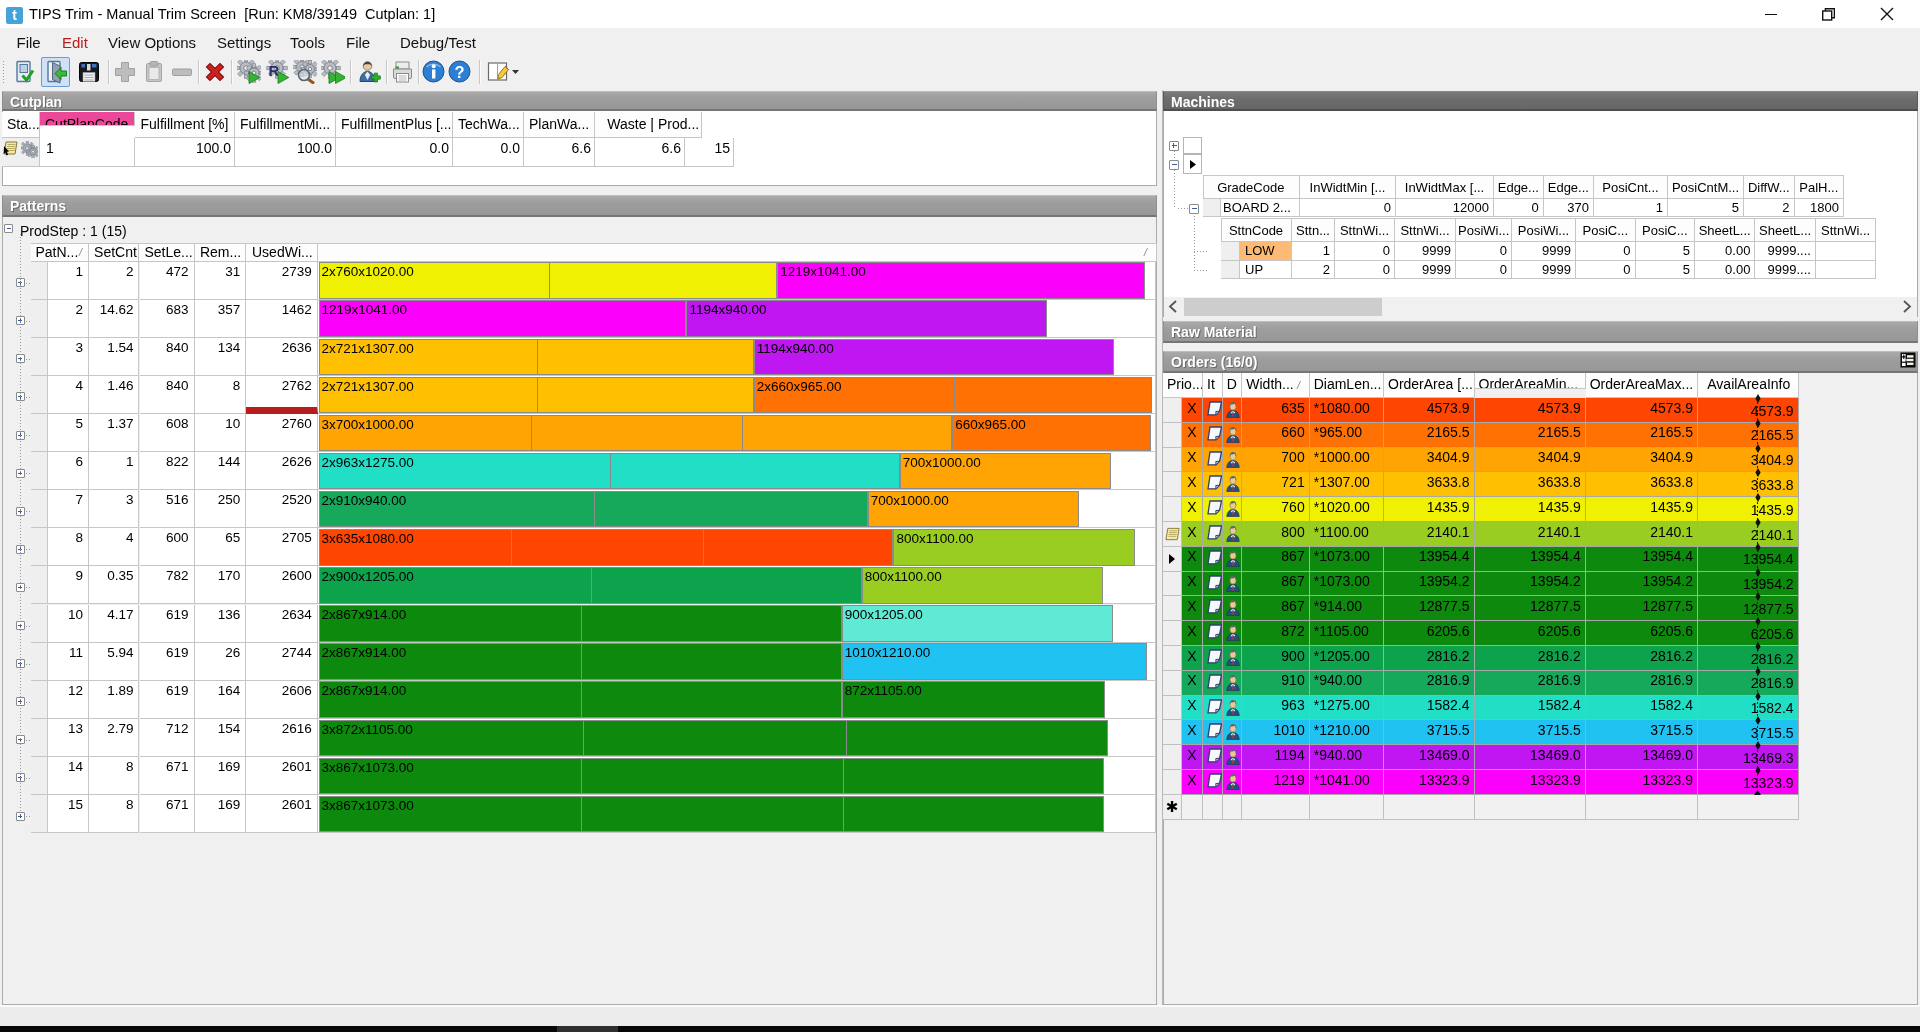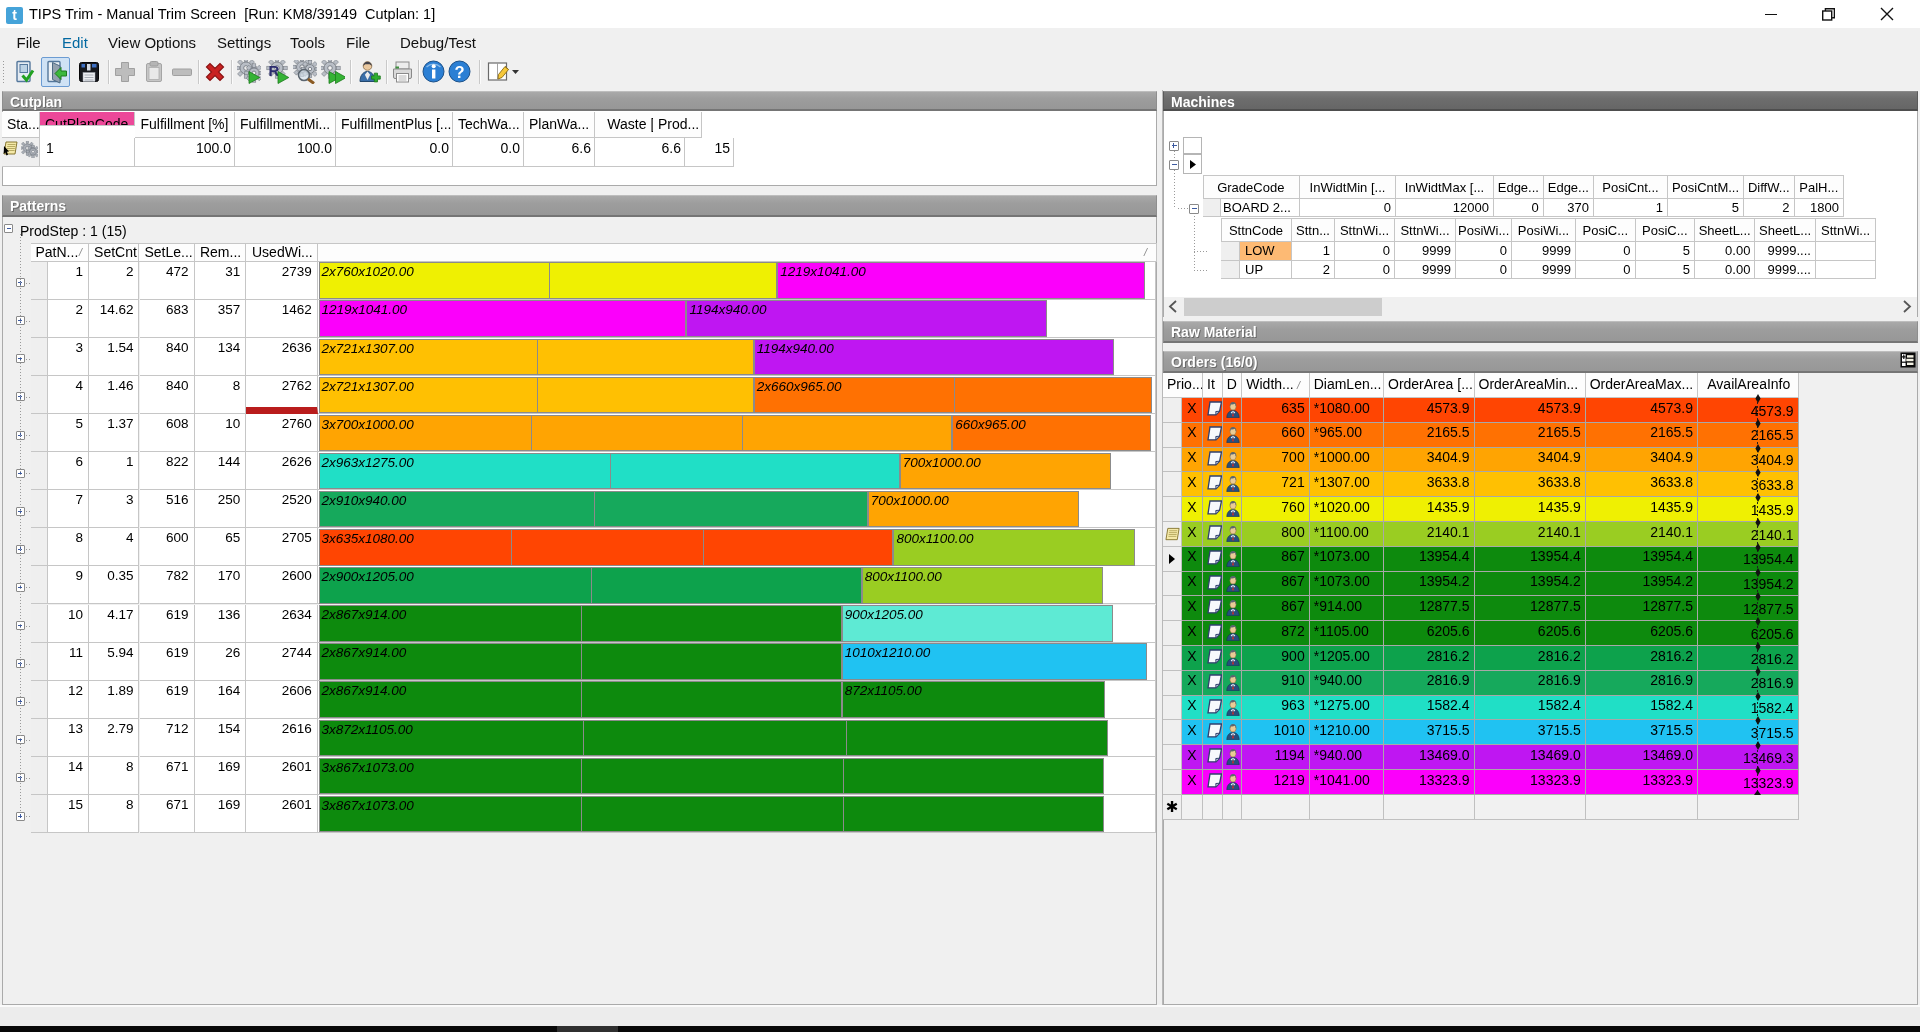--- a/index.html
+++ b/index.html
@@ -2,21 +2,21 @@
 <html><head><meta charset="utf-8"><style>
 *{margin:0;padding:0;box-sizing:border-box;}
 html,body{width:1920px;height:1032px;overflow:hidden;}
 body{font-family:"Liberation Sans",sans-serif;background:#f0f0f0;position:relative;}
 .abs{position:absolute;}
 .hdrbar{position:absolute;background:linear-gradient(180deg,#a9a9a9 0%,#9d9d9d 40%,#979797 100%);border:1px solid #8e8e8e;border-top-color:#bdbdbd;border-bottom:2px solid #757575;color:#fff;font-weight:bold;font-size:14px;text-shadow:1px 1px 0 #6b6b6b;}
 .hdrbar span{position:absolute;left:7px;top:2px;}
 .hdrbar.dark{background:linear-gradient(180deg,#7b7b7b 0%,#6d6d6d 40%,#666 100%);border-color:#5a5a5a;border-top-color:#8a8a8a;border-bottom-color:#4e4e4e;}
 .cell{position:absolute;overflow:hidden;white-space:nowrap;}
 .rt{text-align:right;}
-.bar{position:absolute;border:1px solid #8b8b8b;font-style:italic;}
+.bar{position:absolute;border:1px solid #8b8b8b;}
 .seg{position:absolute;top:0;bottom:0;border-right:1px solid #8b8b8b;}
 .blabel{position:absolute;left:2px;top:1px;font-size:13.5px;color:#000;white-space:nowrap;}
 .tbox{position:absolute;width:9px;height:9px;background:#fff;border:1px solid #8a8a8a;border-radius:1px;}
 .tbox:before{content:"";position:absolute;left:1.5px;right:1.5px;top:3px;height:1px;background:#3c5aa0;}
 .tbox.plus:after{content:"";position:absolute;top:1.5px;bottom:1.5px;left:3px;width:1px;background:#3c5aa0;}
 .dotv{position:absolute;width:1px;background-image:linear-gradient(180deg,#9a9a9a 50%,transparent 50%);background-size:1px 3px;}
 .doth{position:absolute;height:1px;background-image:linear-gradient(90deg,#9a9a9a 50%,transparent 50%);background-size:3px 1px;}
 </style></head><body>
 
 <div class="abs" style="left:0;top:0;width:1920px;height:28px;background:#fff;"></div>
@@ -25,21 +25,21 @@
 <div class="abs" style="left:1765px;top:14px;width:12px;height:1.4px;background:#111;"></div>
 <svg class="abs" style="left:1822px;top:8px;" width="13" height="13">
     <rect x="0.7" y="3" width="9" height="9" fill="none" stroke="#111" stroke-width="1.4"></rect>
     <path d="M3.4 3 v-2.3 h9 v9 h-2.3" fill="none" stroke="#111" stroke-width="1.4"></path>
   </svg>
 <svg class="abs" style="left:1880px;top:7px;" width="14" height="14">
     <path d="M1 1 L13 13 M13 1 L1 13" stroke="#111" stroke-width="1.4"></path>
   </svg>
 <div class="abs" style="left:0;top:28px;width:1920px;height:29px;background:#f0f0f0;"></div>
 <div class="abs" style="left:16.5px;top:34px;font-size:15px;color:#111;">File</div>
-<div class="abs" style="left:62px;top:34px;font-size:15px;color:#0369a1;">Edit</div>
+<div class="abs" style="left:62px;top:34px;font-size:15px;color:#b91c1c;">Edit</div>
 <div class="abs" style="left:108px;top:34px;font-size:15px;color:#111;">View Options</div>
 <div class="abs" style="left:217px;top:34px;font-size:15px;color:#111;">Settings</div>
 <div class="abs" style="left:290px;top:34px;font-size:15px;color:#111;">Tools</div>
 <div class="abs" style="left:346px;top:34px;font-size:15px;color:#111;">File</div>
 <div class="abs" style="left:400px;top:34px;font-size:15px;color:#111;">Debug/Test</div>
 <div class="abs" style="left:0;top:57px;width:1920px;height:33px;background:#f0f0f0;"></div>
 <div class="dotv" style="left:3px;top:61px;height:23px;"></div>
 <div class="abs" style="left:108px;top:60px;width:1px;height:24px;background:#c9c9c9;"></div>
 <div class="abs" style="left:109px;top:60px;width:1px;height:24px;background:#fbfbfb;"></div>
 <div class="abs" style="left:198px;top:60px;width:1px;height:24px;background:#c9c9c9;"></div>
@@ -593,21 +593,21 @@
     <rect x="6.3" y="6.8" width="7.2" height="2.4" fill="#f4f2e4"></rect>
     <rect x="7" y="10.6" width="6.5" height="2.4" fill="#f4f2e4"></rect>
   </svg>
 <div class="abs" style="left:1163px;top:373px;width:755px;height:632px;background:#f0f0f0;border-left:1px solid #aaa;border-right:1px solid #aaa;border-bottom:1px solid #aaa;"></div>
 <div class="cell" style="left:1163px;top:373px;width:40px;height:25px;background:#fdfdfd;border-right:1px solid #c6c6c6;border-bottom:1px solid #c6c6c6;font-size:14px;padding:3px 2px 0 4px;text-align:left;">Prio...</div>
 <div class="cell" style="left:1203px;top:373px;width:19.700000000000045px;height:25px;background:#fdfdfd;border-right:1px solid #c6c6c6;border-bottom:1px solid #c6c6c6;font-size:14px;padding:3px 2px 0 4px;text-align:left;">It</div>
 <div class="cell" style="left:1222.7px;top:373px;width:19.59999999999991px;height:25px;background:#fdfdfd;border-right:1px solid #c6c6c6;border-bottom:1px solid #c6c6c6;font-size:14px;padding:3px 2px 0 4px;text-align:left;">D</div>
 <div class="cell" style="left:1242.3px;top:373px;width:67.40000000000009px;height:25px;background:#fdfdfd;border-right:1px solid #c6c6c6;border-bottom:1px solid #c6c6c6;font-size:14px;padding:3px 2px 0 4px;text-align:left;">Width...</div>
 <div class="cell" style="left:1309.7px;top:373px;width:74.29999999999995px;height:25px;background:#fdfdfd;border-right:1px solid #c6c6c6;border-bottom:1px solid #c6c6c6;font-size:14px;padding:3px 2px 0 4px;text-align:left;">DiamLen...</div>
 <div class="cell" style="left:1384px;top:373px;width:90.5px;height:25px;background:#fdfdfd;border-right:1px solid #c6c6c6;border-bottom:1px solid #c6c6c6;font-size:14px;padding:3px 2px 0 4px;text-align:left;">OrderArea [...</div>
-<div class="cell" style="left:1474.5px;top:373px;width:111.20000000000005px;height:25px;background:#fdfdfd;border-right:1px solid #c6c6c6;border-bottom:1px solid #c6c6c6;font-size:14px;padding:3px 2px 0 4px;text-align:left;">OrderAreaMin...</div>
+<div class="cell" style="left:1474.5px;top:373px;width:111.20000000000005px;height:16px;background:#fdfdfd;border-right:1px solid #c6c6c6;border-bottom:1px solid #c6c6c6;font-size:14px;padding:3px 2px 0 4px;text-align:left;">OrderAreaMin...</div>
 <div class="cell" style="left:1585.7px;top:373px;width:112.29999999999995px;height:25px;background:#fdfdfd;border-right:1px solid #c6c6c6;border-bottom:1px solid #c6c6c6;font-size:14px;padding:3px 2px 0 4px;text-align:left;">OrderAreaMax...</div>
 <div class="cell" style="left:1698px;top:373px;width:100.59999999999991px;height:25px;background:#fdfdfd;border-right:1px solid #c6c6c6;border-bottom:1px solid #c6c6c6;font-size:14px;padding:3px 2px 0 4px;text-align:center;">AvailAreaInfo</div>
 <div class="abs" style="left:1297px;top:379px;font-size:11px;color:#888;font-style:italic;">/</div>
 <div class="cell" style="left:1163px;top:398.0px;width:19px;height:24.8px;background:#efefef;border-right:1px solid #c0c0c0;border-bottom:1px solid #c0c0c0;"></div>
 <div class="cell" style="left:1182px;top:398.0px;width:21px;height:24.8px;background:#FF4502;border-right:1px solid #a8a8a8;border-bottom:1px solid #a8a8a8;font-size:14px;text-align:center;padding:1.5px 4px 0 4px;">X</div>
 <div class="cell" style="left:1203px;top:398.0px;width:19.700000000000045px;height:24.8px;background:#FF4502;border-right:1px solid #a8a8a8;border-bottom:1px solid #a8a8a8;font-size:14px;text-align:center;padding:3px 0 0 2px;"><svg width="19" height="15" viewBox="0 0 19 15">
       <path d="M5 1 L16.5 1 L14.6 10.2 L11 13.8 L3 13.8 Z" fill="#f6f9fc" stroke="#31406e" stroke-width="1.3"></path>
       <path d="M14.6 10.2 L10.8 10.5 L11 13.8 Z" fill="#ccd8e8" stroke="#31406e" stroke-width="1"></path>
     </svg></div>
 <div class="cell" style="left:1222.7px;top:398.0px;width:19.59999999999991px;height:24.8px;background:#FF4502;border-right:1px solid #a8a8a8;border-bottom:1px solid #a8a8a8;font-size:14px;text-align:center;padding:3px 0 0 2px;"><svg width="14" height="17" viewBox="0 0 14 17">

